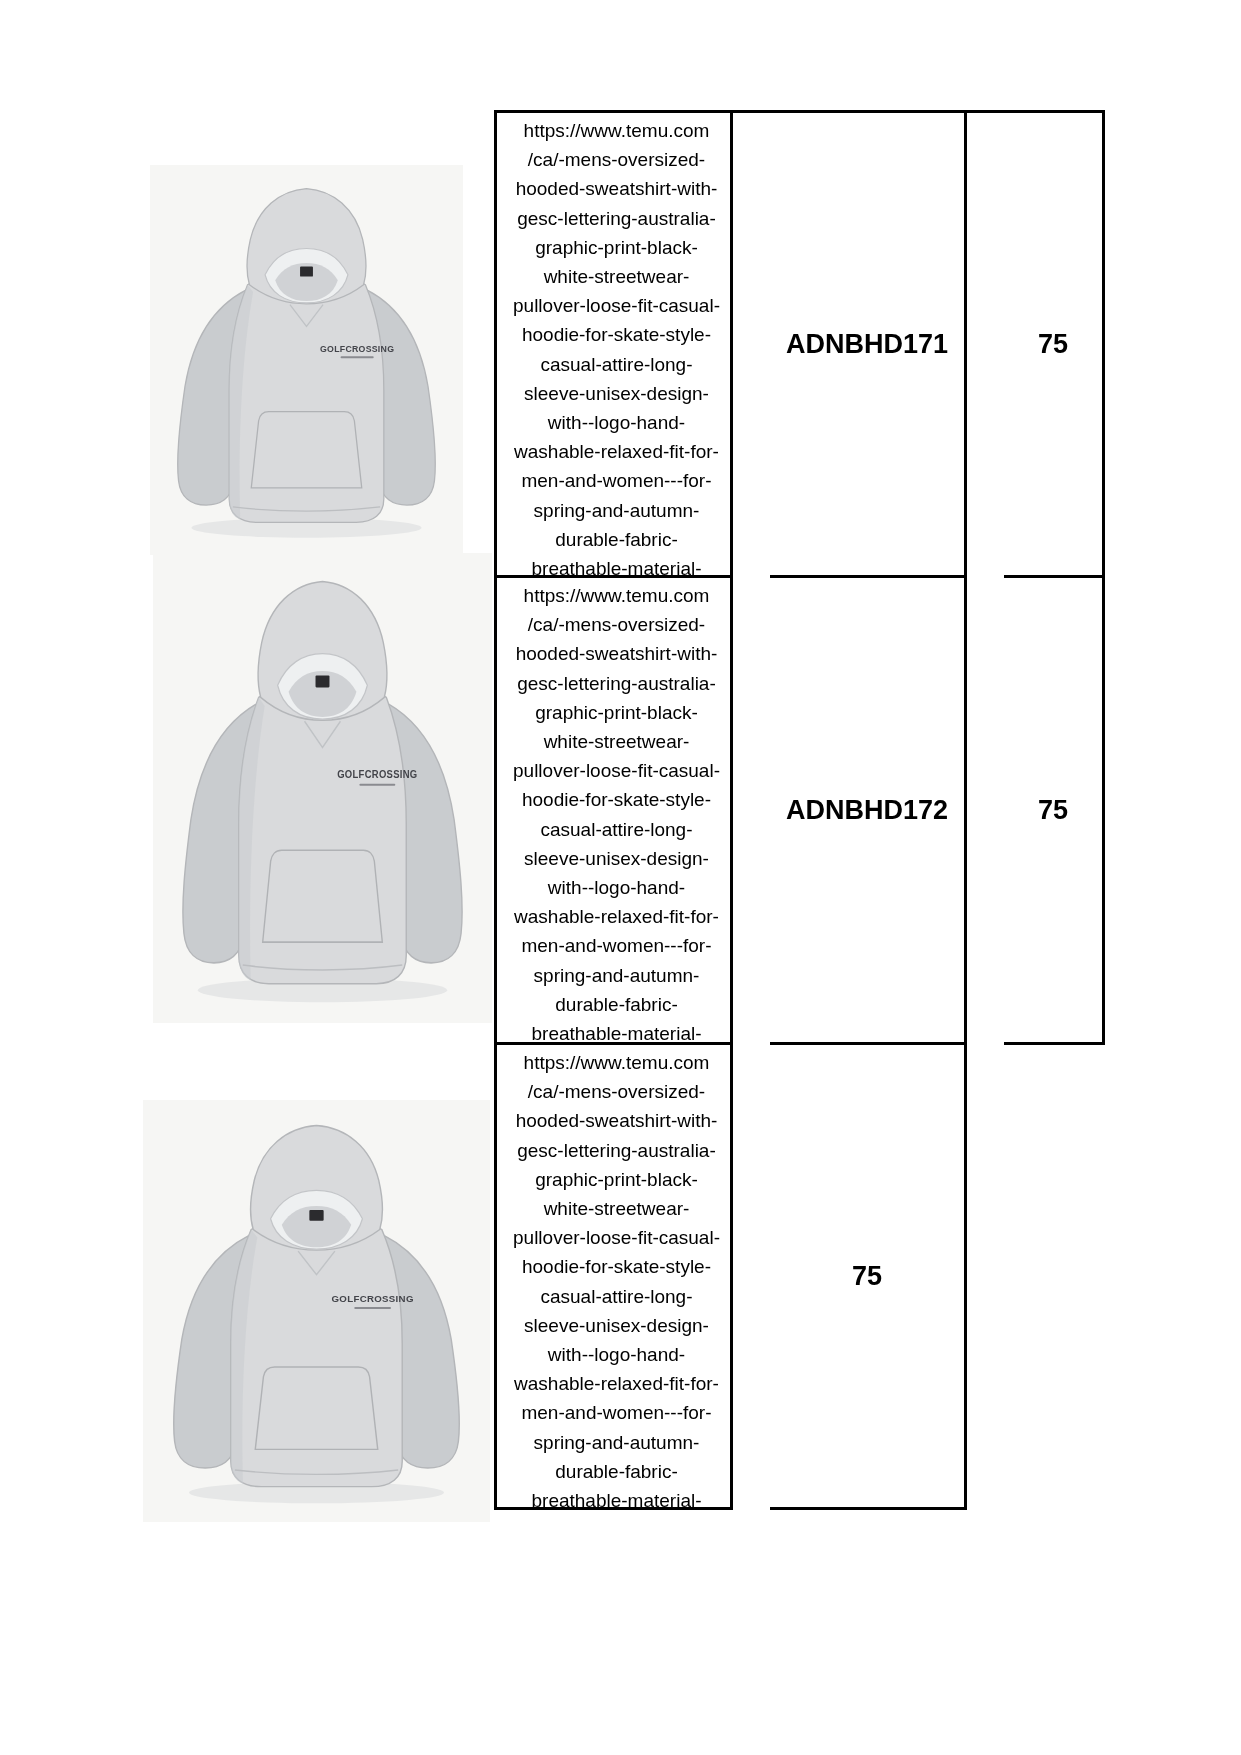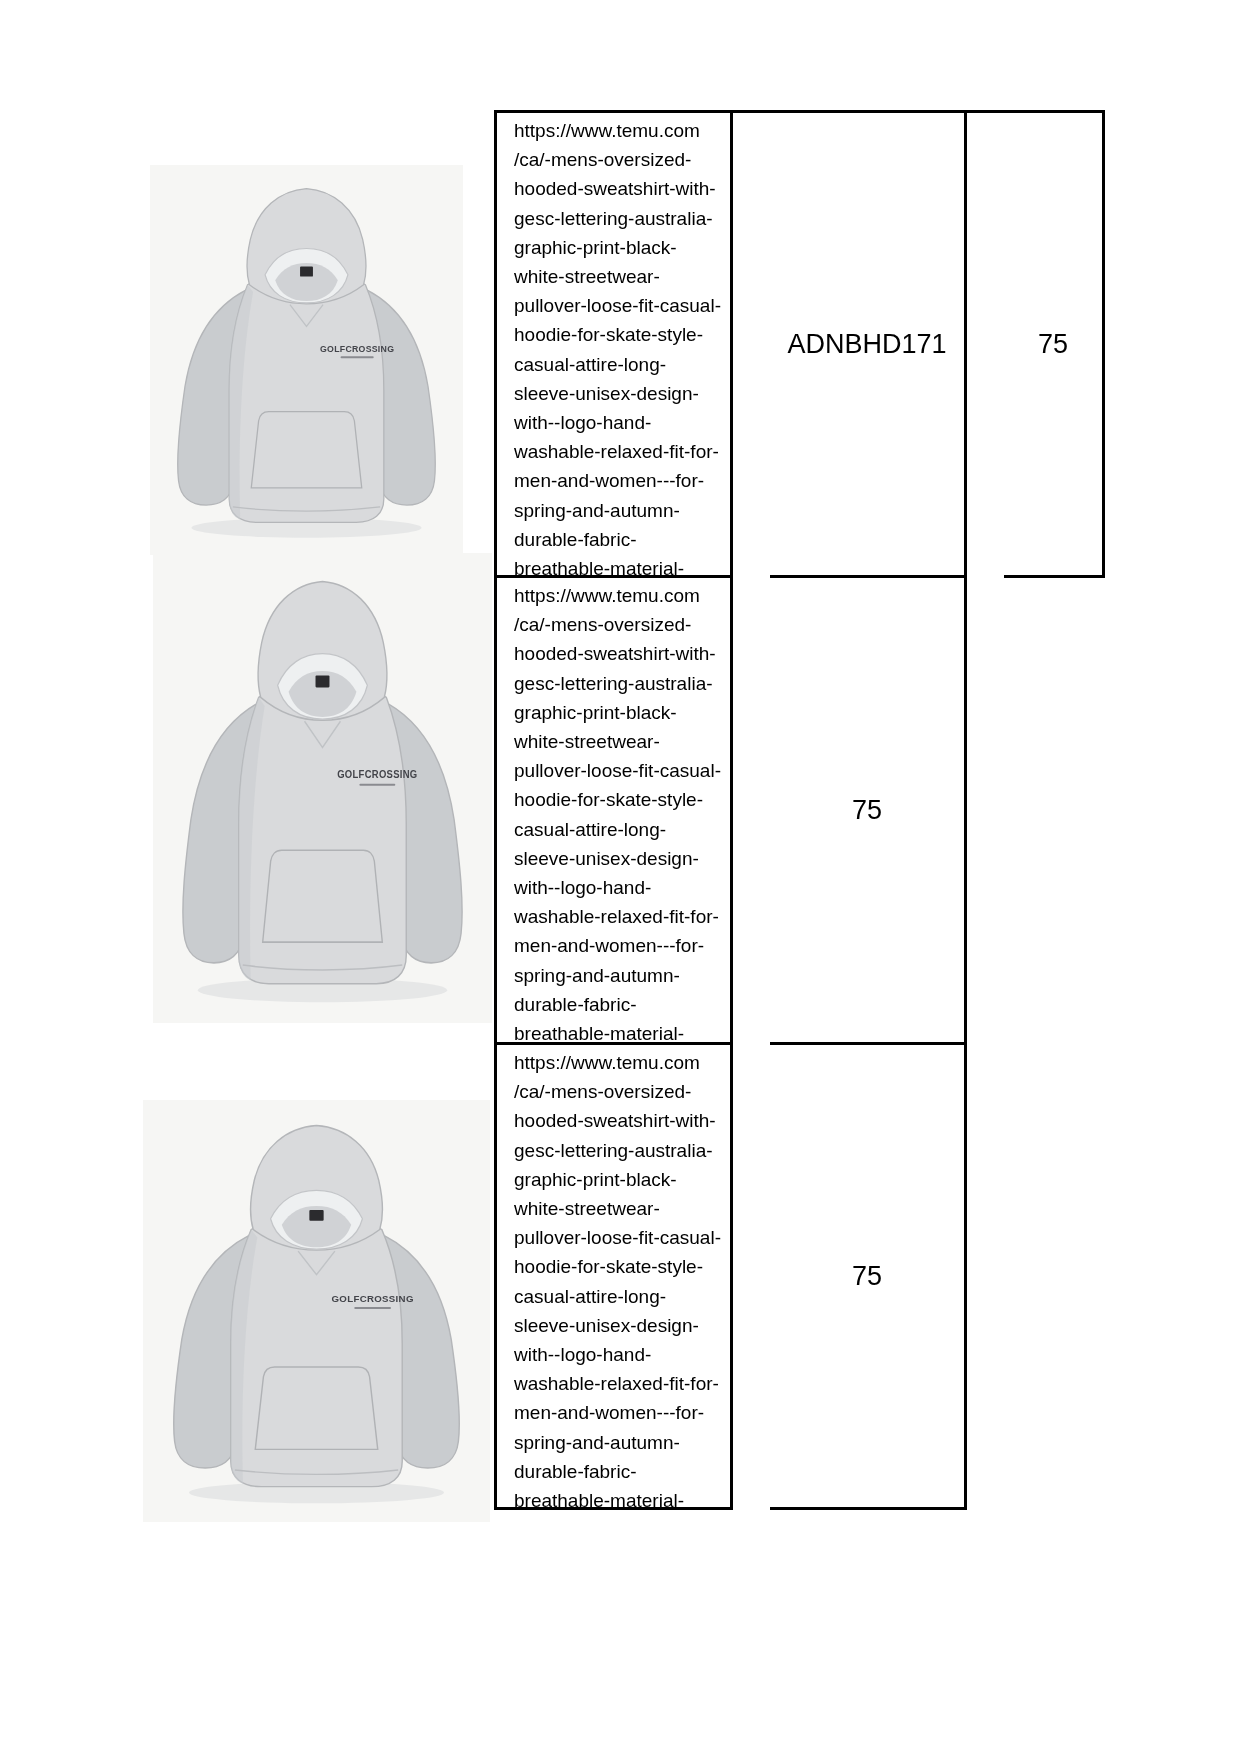--- a/index.html
+++ b/index.html
@@ -31,31 +31,32 @@
     border-bottom:3px solid #000;
     box-sizing:border-box;
     overflow:hidden;
     background:#ffffff;
   }
   .row-1{height:465px;}
   .row-2{height:467px;}
   .row-3{height:465px;}
 
   .url-cell{
-    padding:3px 1px 0 17px;
+    padding:3px 1px 0 7px;
     font-size:19px;
     line-height:29.2px;
     color:#000;
     letter-spacing:0;
+    text-align:center;
   }
   .url-line{white-space:nowrap;overflow:hidden;}
 
   .code-cell,.qty-cell{
     display:flex;align-items:center;justify-content:center;
-    font-weight:normal;
+    font-weight:bold;
     font-size:27px;
     color:#000;
     margin-left:37px;
   }
 </style>
 </head>
 <body>
 
 <div class="sheet">
 
@@ -156,20 +157,21 @@
           <div class="url-line">hoodie-for-skate-style-</div>
           <div class="url-line">casual-attire-long-</div>
           <div class="url-line">sleeve-unisex-design-</div>
           <div class="url-line">with--logo-hand-</div>
           <div class="url-line">washable-relaxed-fit-for-</div>
           <div class="url-line">men-and-women---for-</div>
           <div class="url-line">spring-and-autumn-</div>
           <div class="url-line">durable-fabric-</div>
           <div class="url-line">breathable-material-</div>
         </div>
+      <div class="cell code-cell">ADNBHD172</div>
       <div class="cell qty-cell">75</div>
     </div>
 
     <div class="prow row-3">
       <div class="cell url-cell">
           <div class="url-line">https://www.temu.com</div>
           <div class="url-line">/ca/-mens-oversized-</div>
           <div class="url-line">hooded-sweatshirt-with-</div>
           <div class="url-line">gesc-lettering-australia-</div>
           <div class="url-line">graphic-print-black-</div>

